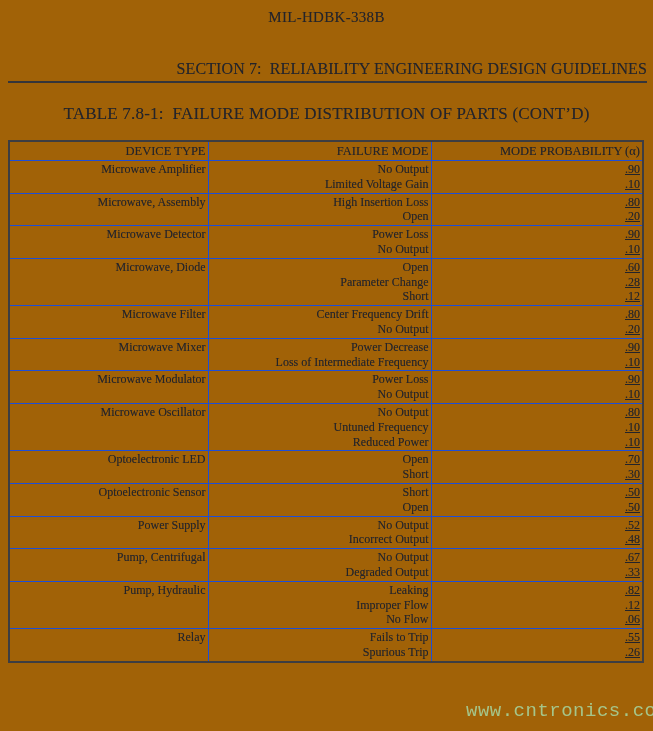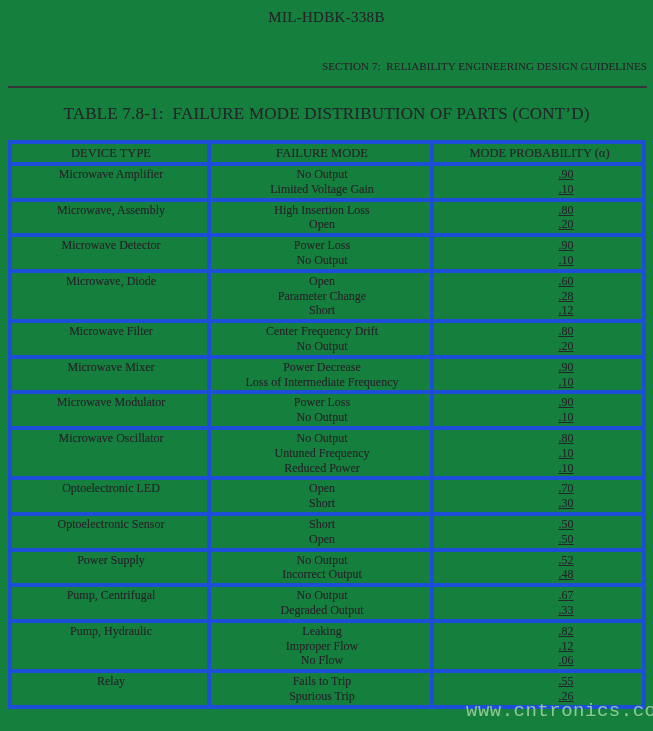--- a/index.html
+++ b/index.html
@@ -6,62 +6,62 @@
     margin: 0; padding: 0;
     width: 653px; height: 731px;
     background: #fdfdfd;
     font-family: "Liberation Serif", serif;
     color: #24242a;
     overflow: hidden;
   }
   #page {
     position: relative;
     width: 653px; height: 731px;
-    background: #15803d;
+    background: #a16207;
   }
   .scan-text { text-shadow: 0 0 0.5px rgba(45,45,50,0.45); }
 
   #doc-title {
     position: absolute; top: 9px; left: 0;
     width: 100%; text-align: center;
     font-size: 15px; letter-spacing: 0.3px;
     white-space: pre;
   }
   #section-header {
     position: absolute; top: 60px; left: 8px;
     width: 639px;
     text-align: right;
-    font-size: 11px;
+    font-size: 16px;
     letter-spacing: 0.1px;
-    padding-bottom: 14px;
+    padding-bottom: 3px;
     border-bottom: 2.5px solid #35353a;
     white-space: pre;
   }
   #table-title {
     position: absolute; top: 104px; left: 0;
     width: 100%; text-align: center;
     font-size: 17px; letter-spacing: 0.2px;
     white-space: pre;
   }
 
   table#parts-table {
     position: absolute; top: 140px; left: 8px;
     width: 634px;
     border-collapse: collapse;
     table-layout: fixed;
     border: 2px solid #3d3d42;
     border-bottom-width: 2.5px;
     background: transparent;
   }
   #parts-table th, #parts-table td {
-    border: 4px solid #1d4ed8;
+    border: 1px solid #1d4ed8;
     vertical-align: top;
     padding: 1px 2px 1px 5px;
     font-weight: normal;
-    text-align: center;
+    text-align: right;
   }
   #parts-table th {
     font-size: 12.5px;
     height: 16px;
     line-height: 16px;
     white-space: nowrap;
     overflow: hidden;
   }
   #parts-table td { font-size: 12px; }
   #parts-table td .line {

